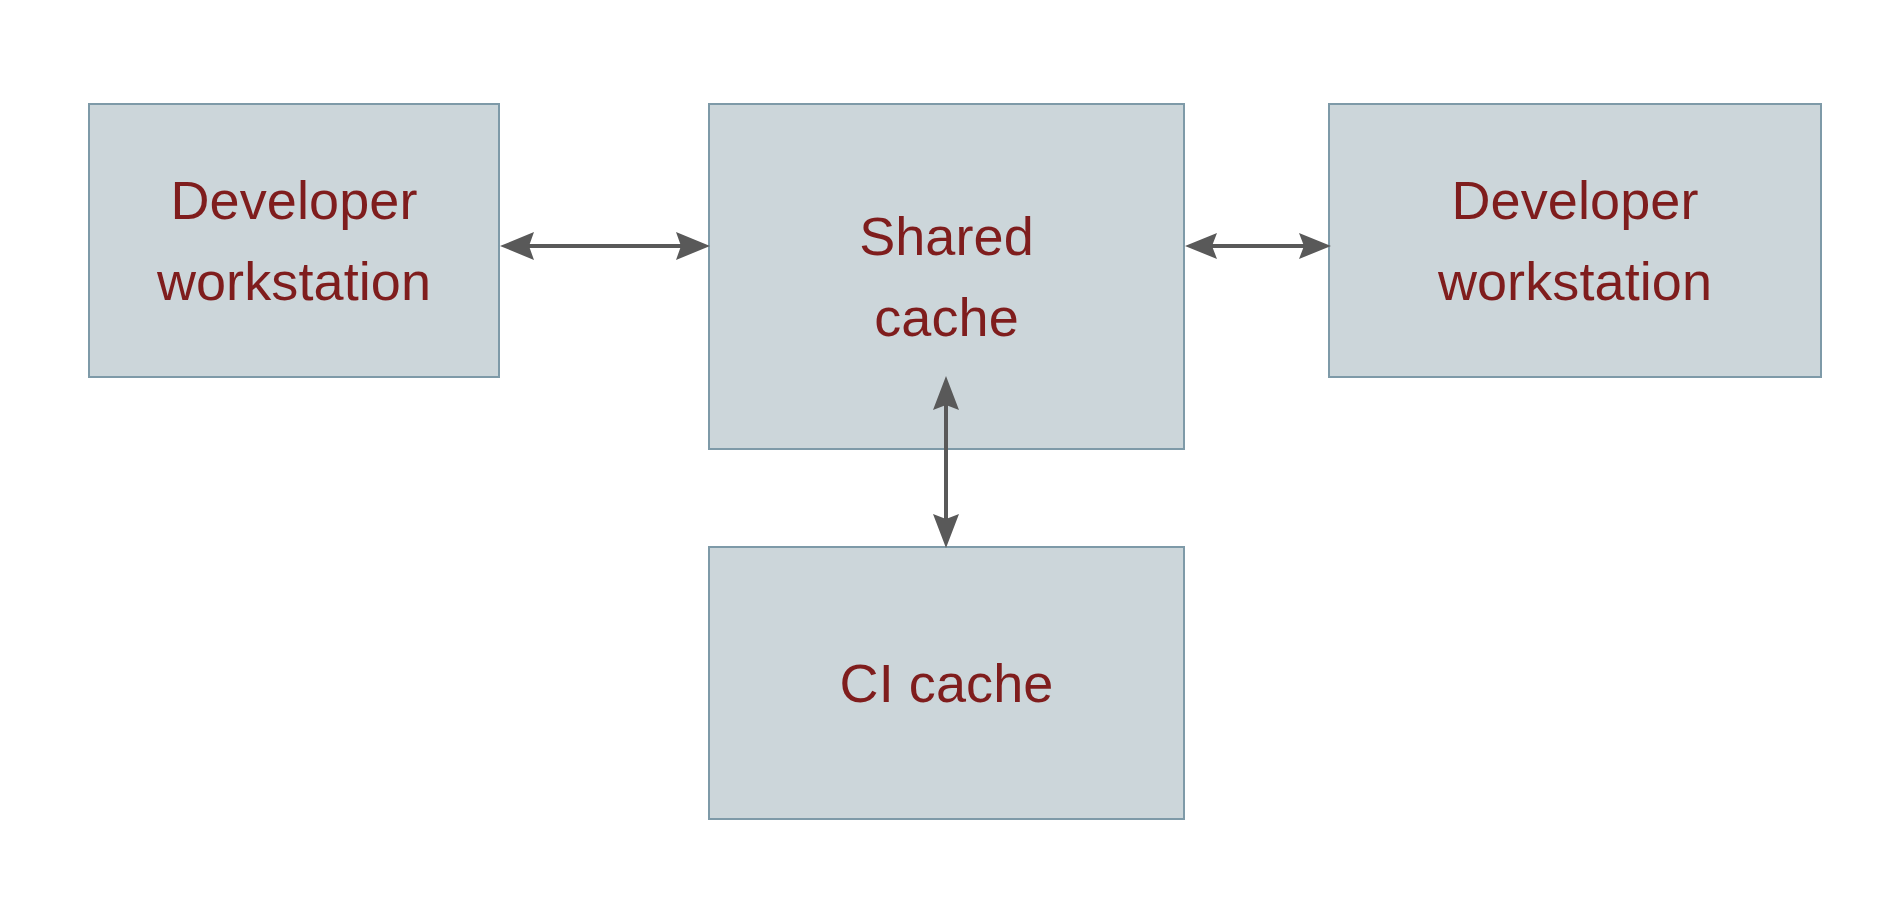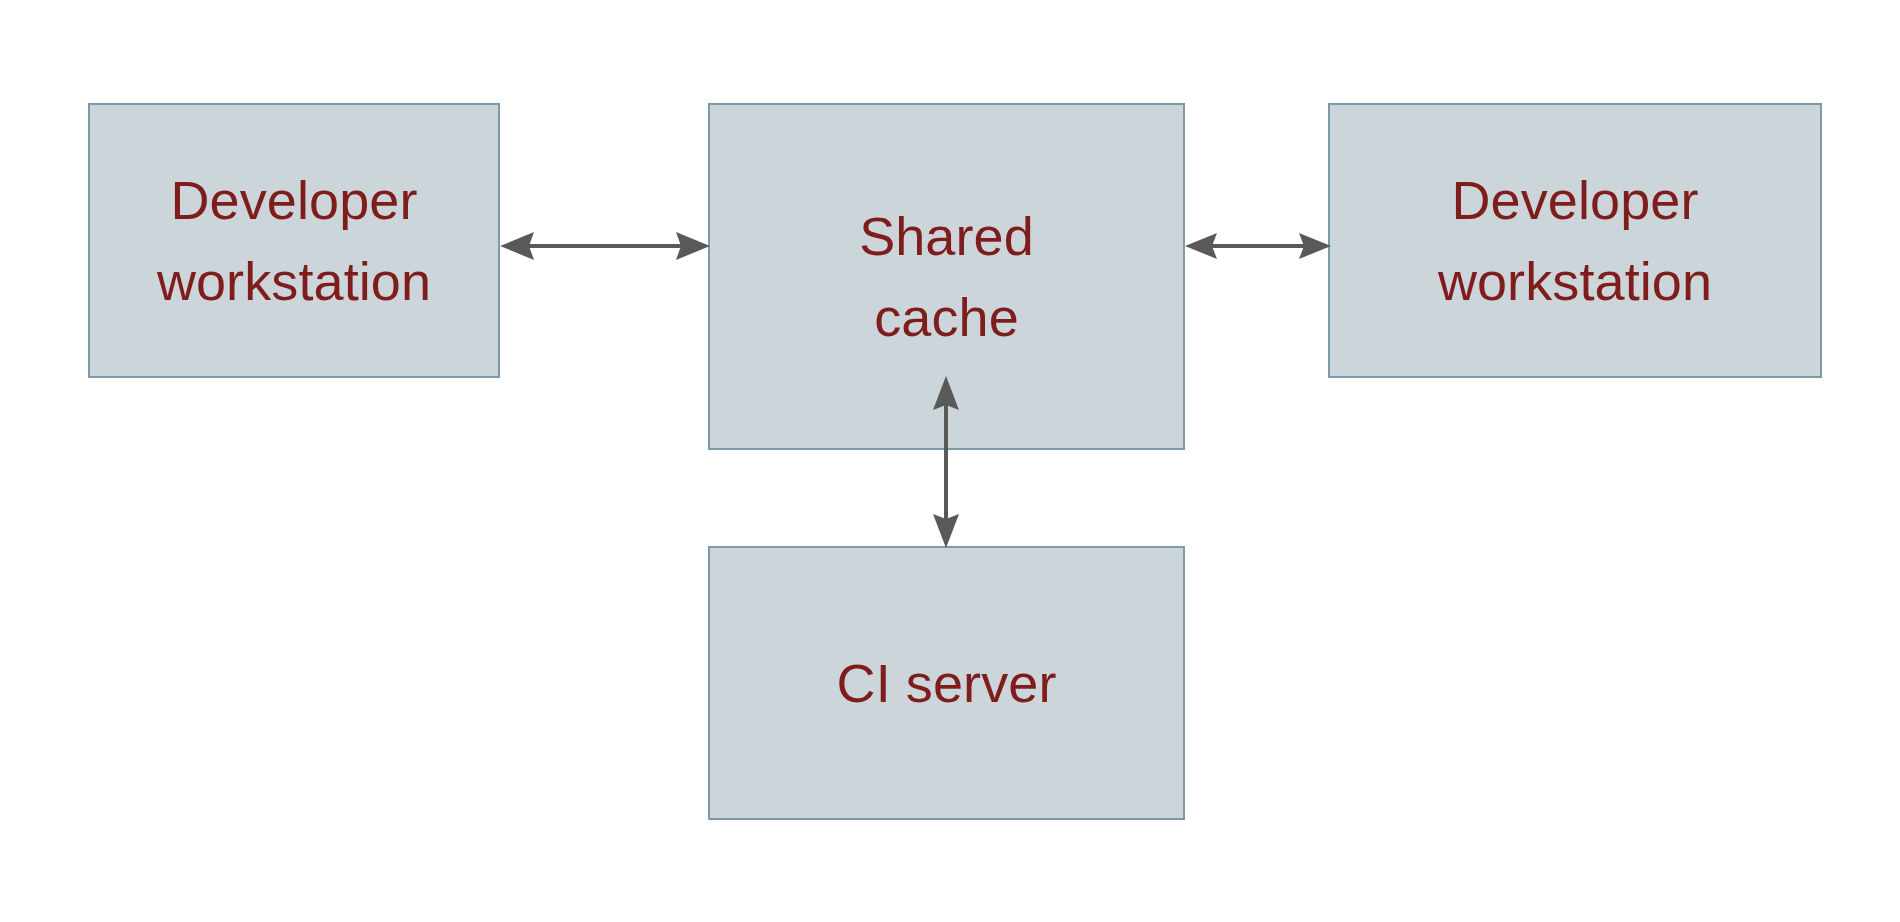--- a/index.html
+++ b/index.html
@@ -75,21 +75,21 @@
     <span class="node-label">Shared
 cache</span>
   </div>
 
   <div class="node" id="node-dev-right">
     <span class="node-label">Developer
 workstation</span>
   </div>
 
   <div class="node" id="node-ci">
-    <span class="node-label">CI server</span>
+    <span class="node-label">CI cache</span>
   </div>
 
   <svg class="connector" id="conn-left-shared" viewBox="0 0 214 62" width="214" height="62">
     <line class="conn-line" x1="30" y1="31" x2="184" y2="31"></line>
     <polygon class="conn-head" points="2,31 36,17 31,31 36,45"></polygon>
     <polygon class="conn-head" points="212,31 178,17 183,31 178,45"></polygon>
   </svg>
 
   <svg class="connector" id="conn-shared-right" viewBox="0 0 150 62" width="150" height="62">
     <line class="conn-line" x1="28" y1="31" x2="122" y2="31"></line>

